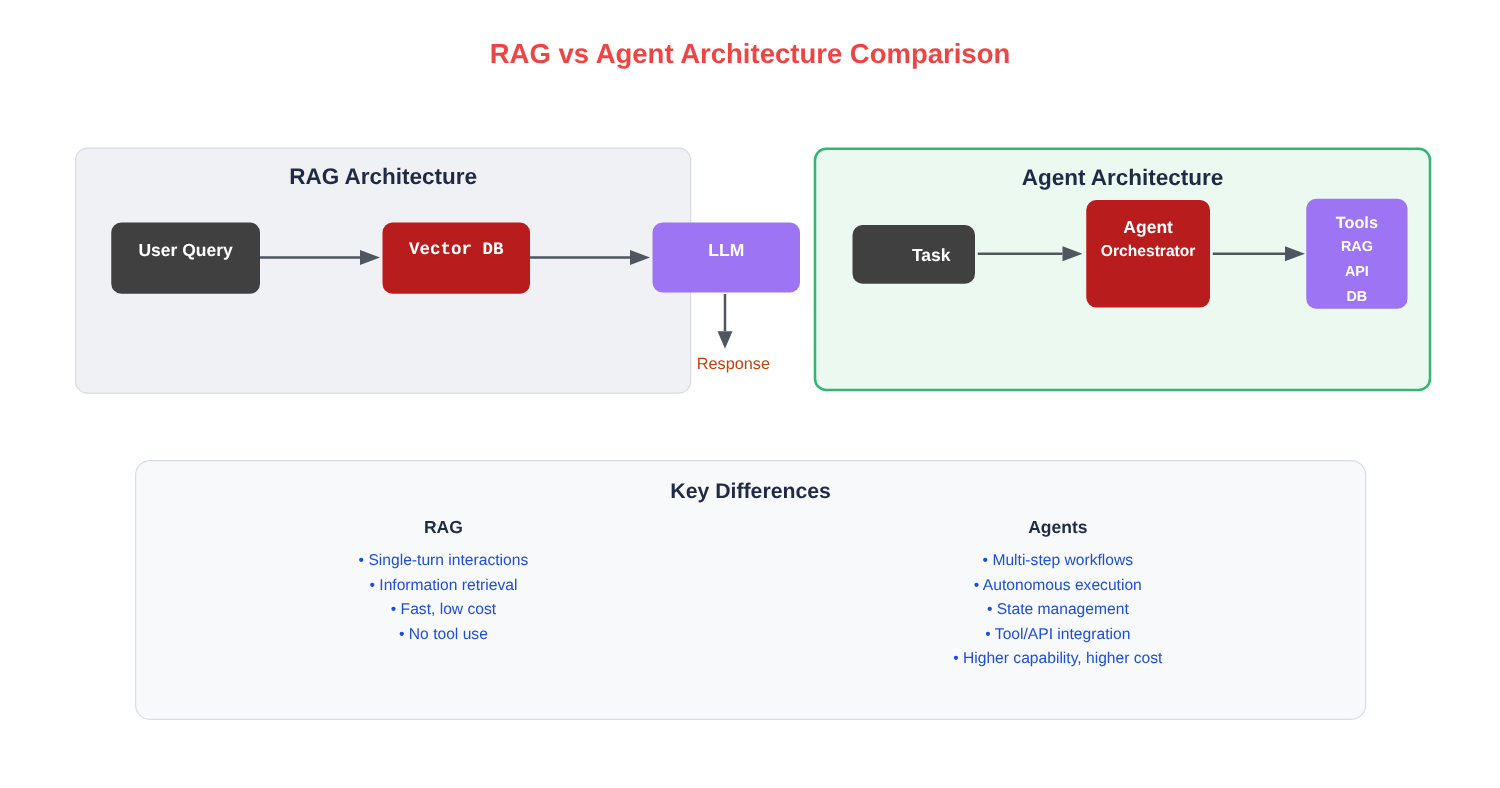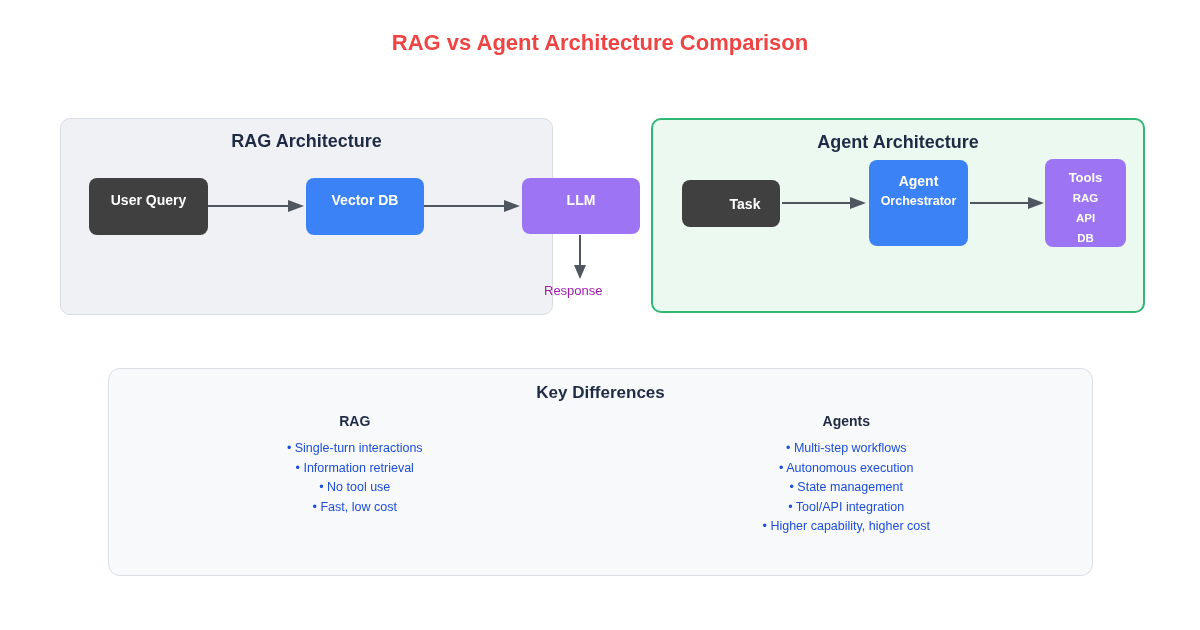--- a/index.html
+++ b/index.html
@@ -11,38 +11,38 @@
   .panel{position:absolute;box-sizing:border-box;border-radius:10px;}
   .panel-rag{left:60px;top:118px;width:493px;height:197px;background:#f0f1f4;border:1px solid #d8dce2;}
   .panel-agent{left:651px;top:118px;width:494px;height:195px;background:#ecf9f1;border:2px solid #2eb873;}
   .panel-key{left:108px;top:368px;width:985px;height:208px;background:#f8f9fb;border:1px solid #dadee4;border-radius:12px;}
 
   .panel-title{width:100%;text-align:center;padding-top:12px;font-size:18px;font-weight:bold;color:#1f2a44;}
 
   .node{position:absolute;border-radius:8px;color:#fff;font-weight:bold;font-size:14px;
     display:flex;align-items:center;justify-content:center;text-align:center;box-sizing:border-box;}
   .node.blue{background:#404040;}
-  .node.green{background:#3b82f6;}
+  .node.green{background:#b91c1c;}
   .node.purple{background:#9d74f3;}
   .label-high{padding-bottom:13px;}
 
   .node-user-query{left:28px;top:59px;width:119px;height:57px;}
-  .node-vector-db{left:245px;top:59px;width:118px;height:57px;}
+  .node-vector-db{left:245px;top:59px;width:118px;height:57px;font-family:Liberation Mono, monospace;}
   .node-llm{left:522px;top:178px;width:118px;height:56px;position:absolute;}
 
   .node-task{left:29px;top:60px;width:98px;height:47px;padding-left:28px;}
   .node-orch{left:216px;top:40px;width:99px;height:86px;flex-direction:column;justify-content:flex-start;padding-top:13px;}
   .node-orch .line2{font-size:12.5px;margin-top:5px;}
   .node-tools{left:392px;top:39px;width:81px;height:88px;flex-direction:column;justify-content:flex-start;padding-top:11px;font-size:13px;}
   .node-tools .tool-item{font-size:11.5px;font-weight:bold;line-height:20px;}
   .node-tools .tools-name{margin-bottom:3px;}
 
   .arrow{position:absolute;}
-  .response-label{position:absolute;left:544px;top:283px;width:72px;text-align:left;
-    font-size:13px;color:#a21caf;}
+  .response-label{position:absolute;left:544px;top:283px;width:72px;text-align:right;
+    font-size:13px;color:#c2410c;}
 
   .key-columns{display:flex;margin-top:10px;}
   .key-col{flex:1;text-align:center;}
   .key-col-heading{font-size:14px;font-weight:bold;color:#1f2a44;margin-bottom:10px;}
   .key-item{font-size:12.5px;color:#1d4ed8;line-height:19.5px;}
   .key-item::before{content:"• ";}
 </style>
 </head>
 <body>
 
@@ -92,22 +92,22 @@
   </svg>
 </div>
 
 <div class="panel panel-key">
   <div class="panel-title" style="font-size:17px;padding-top:14px;">Key Differences</div>
   <div class="key-columns">
     <div class="key-col">
       <div class="key-col-heading">RAG</div>
       <div class="key-item">Single-turn interactions</div>
       <div class="key-item">Information retrieval</div>
+      <div class="key-item">Fast, low cost</div>
       <div class="key-item">No tool use</div>
-      <div class="key-item">Fast, low cost</div>
     </div>
     <div class="key-col">
       <div class="key-col-heading">Agents</div>
       <div class="key-item">Multi-step workflows</div>
       <div class="key-item">Autonomous execution</div>
       <div class="key-item">State management</div>
       <div class="key-item">Tool/API integration</div>
       <div class="key-item">Higher capability, higher cost</div>
     </div>
   </div>

